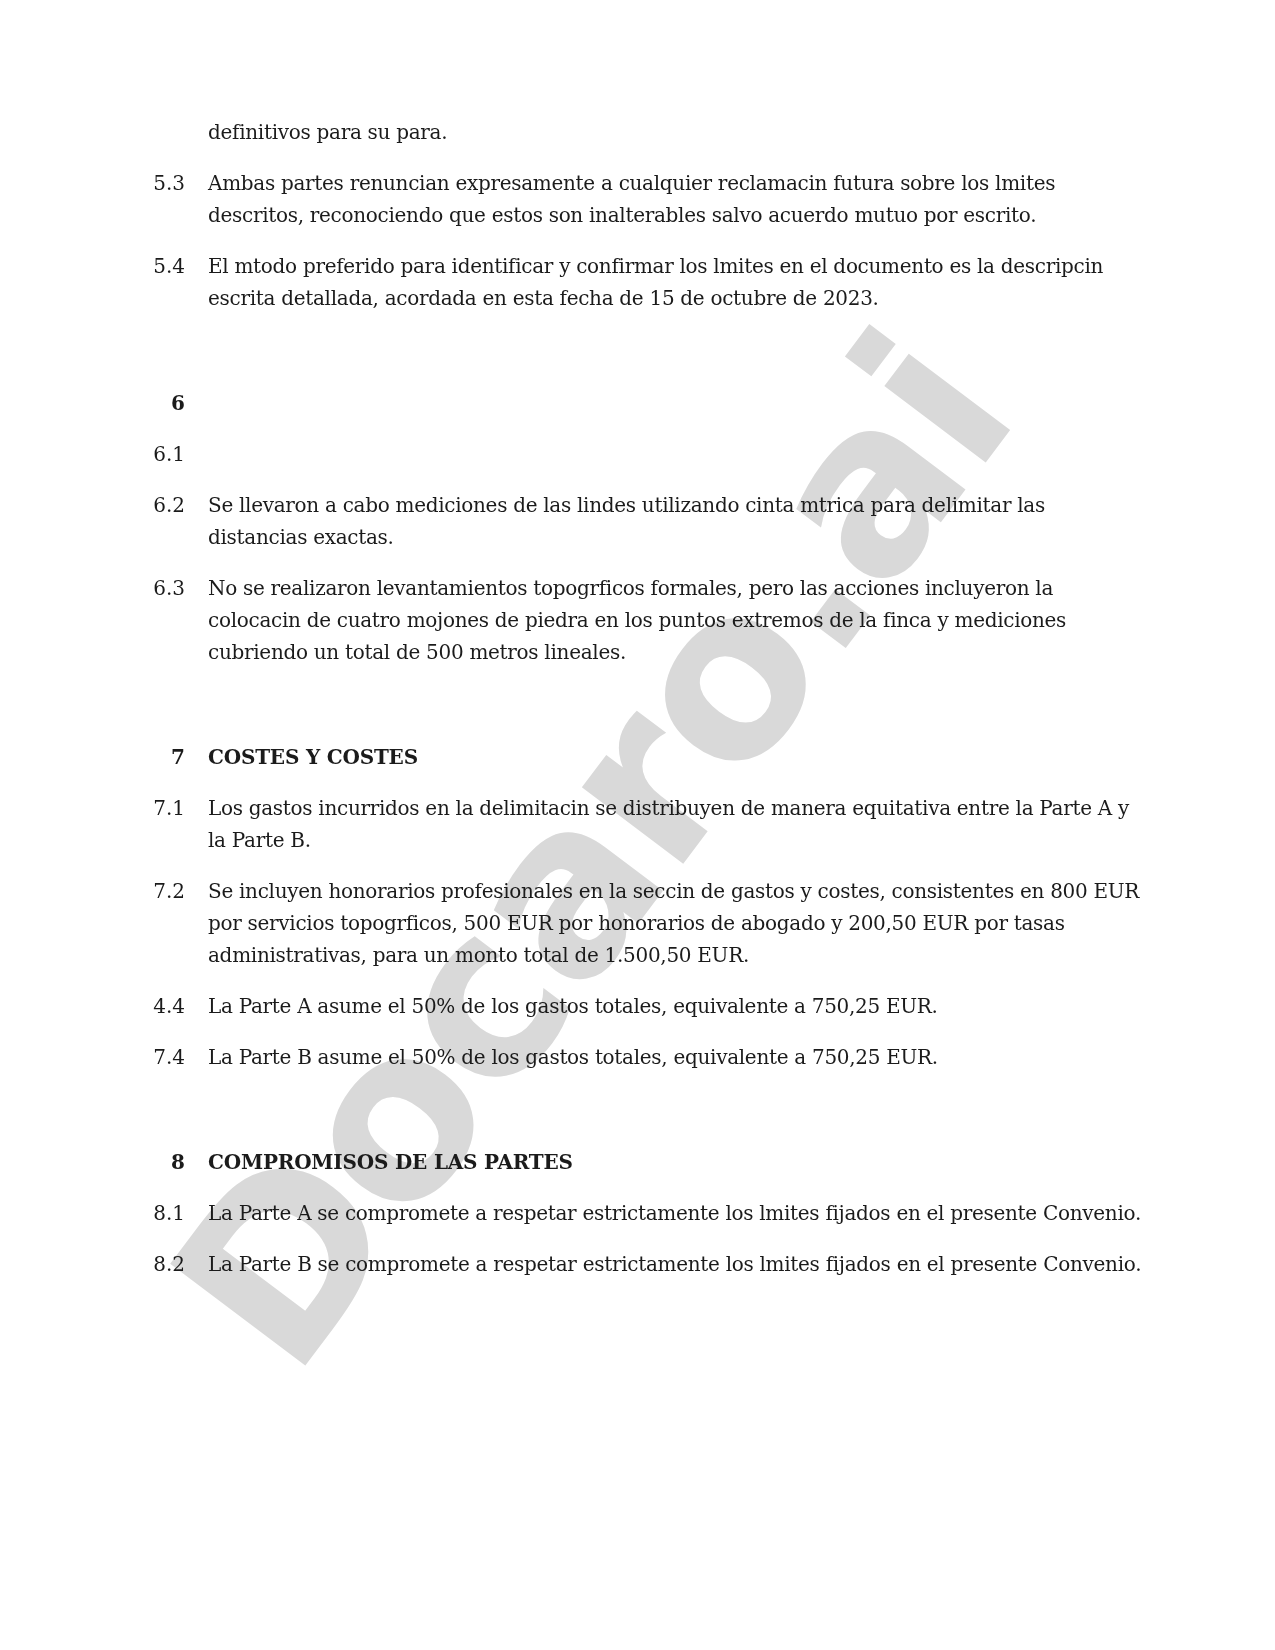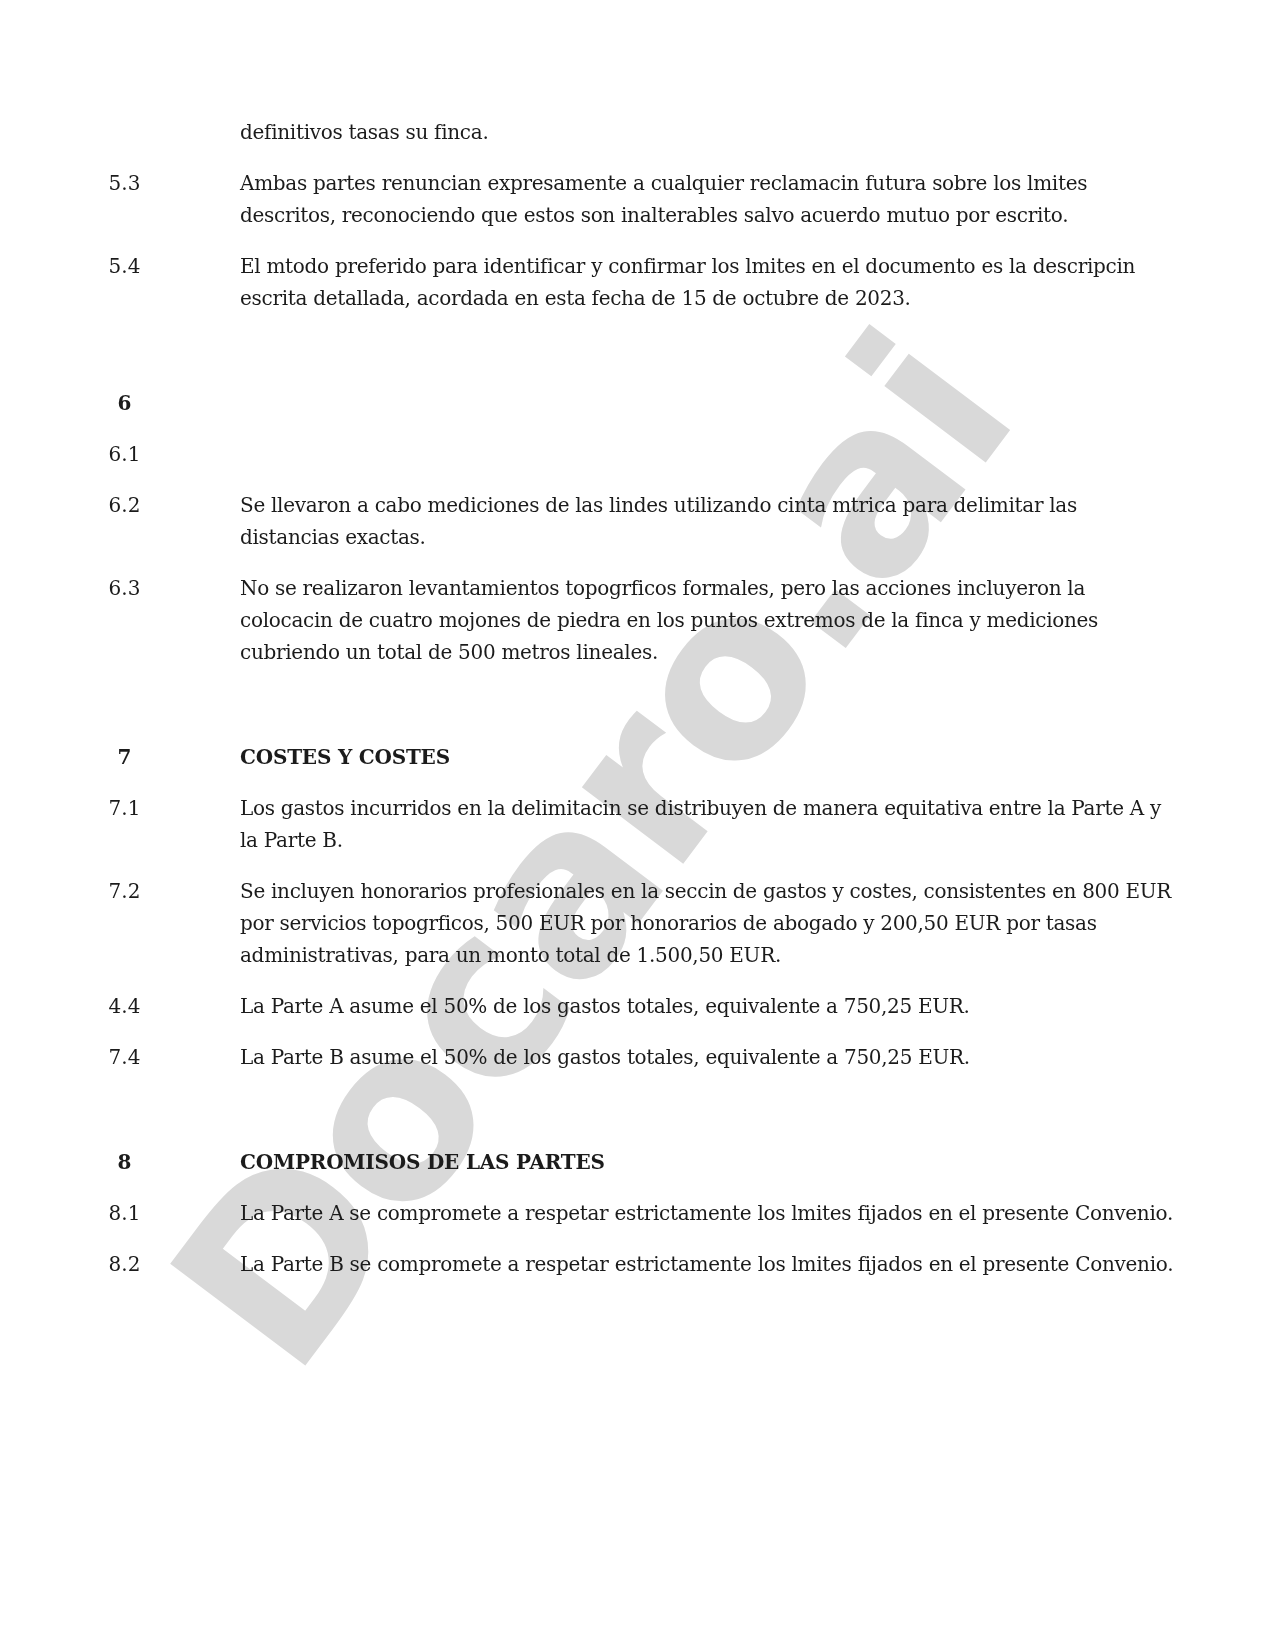--- a/index.html
+++ b/index.html
@@ -40,23 +40,22 @@
     right: 0;
     z-index: 1;
   }
   .block {
     display: flex;
     align-items: flex-start;
     margin: 0 0 19px 0;
   }
   .num {
     flex: 0 0 185px;
-    text-align: center;
+    text-align: right;
     white-space: nowrap;
-    padding-left: 32px;
   }
   .txt {
     margin: 0 0 0 23px;
     width: 935px;
     letter-spacing: -0.3px;
     text-align: left;
   }
   .heading {
     margin-top: 73px;
     margin-bottom: 19px;
@@ -68,21 +67,21 @@
   strong { font-weight: normal; }
 </style>
 </head>
 <body>
 
 <div class="page">
   <div class="watermark" style="color: rgb(217, 217, 217);">Docaro.ai</div>
   <main class="doc">
       <div class="block">
         <div class="num"></div>
-        <p class="txt"><span>definitivos tasas su finca.</span></p>
+        <p class="txt"><span>definitivos para su para.</span></p>
       </div>
       <div class="block">
         <div class="num">5.3</div>
         <p class="txt"><span>Ambas partes renuncian expresamente a cualquier reclamacin futura sobre los lmites descritos, reconociendo que estos son inalterables salvo acuerdo mutuo por escrito.</span></p>
       </div>
       <div class="block">
         <div class="num">5.4</div>
         <p class="txt"><span>El mtodo preferido para identificar y confirmar los lmites en el documento es la descripcin escrita detallada, acordada en esta fecha de 15 de octubre de 2023.</span></p>
       </div>
       <div class="block heading">

